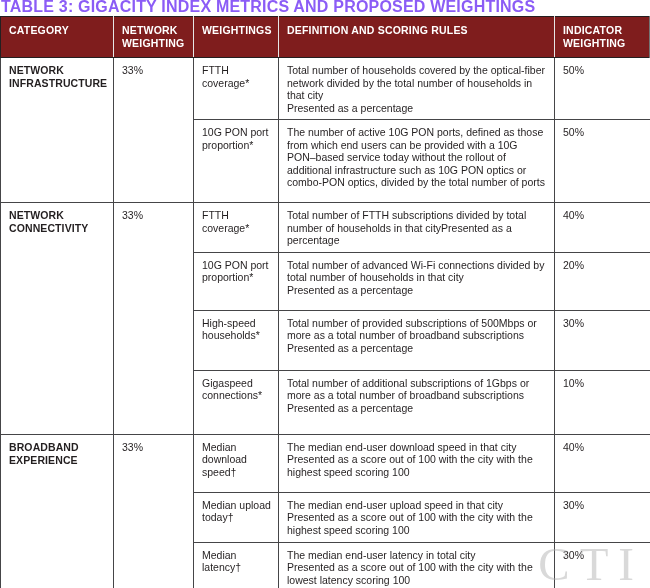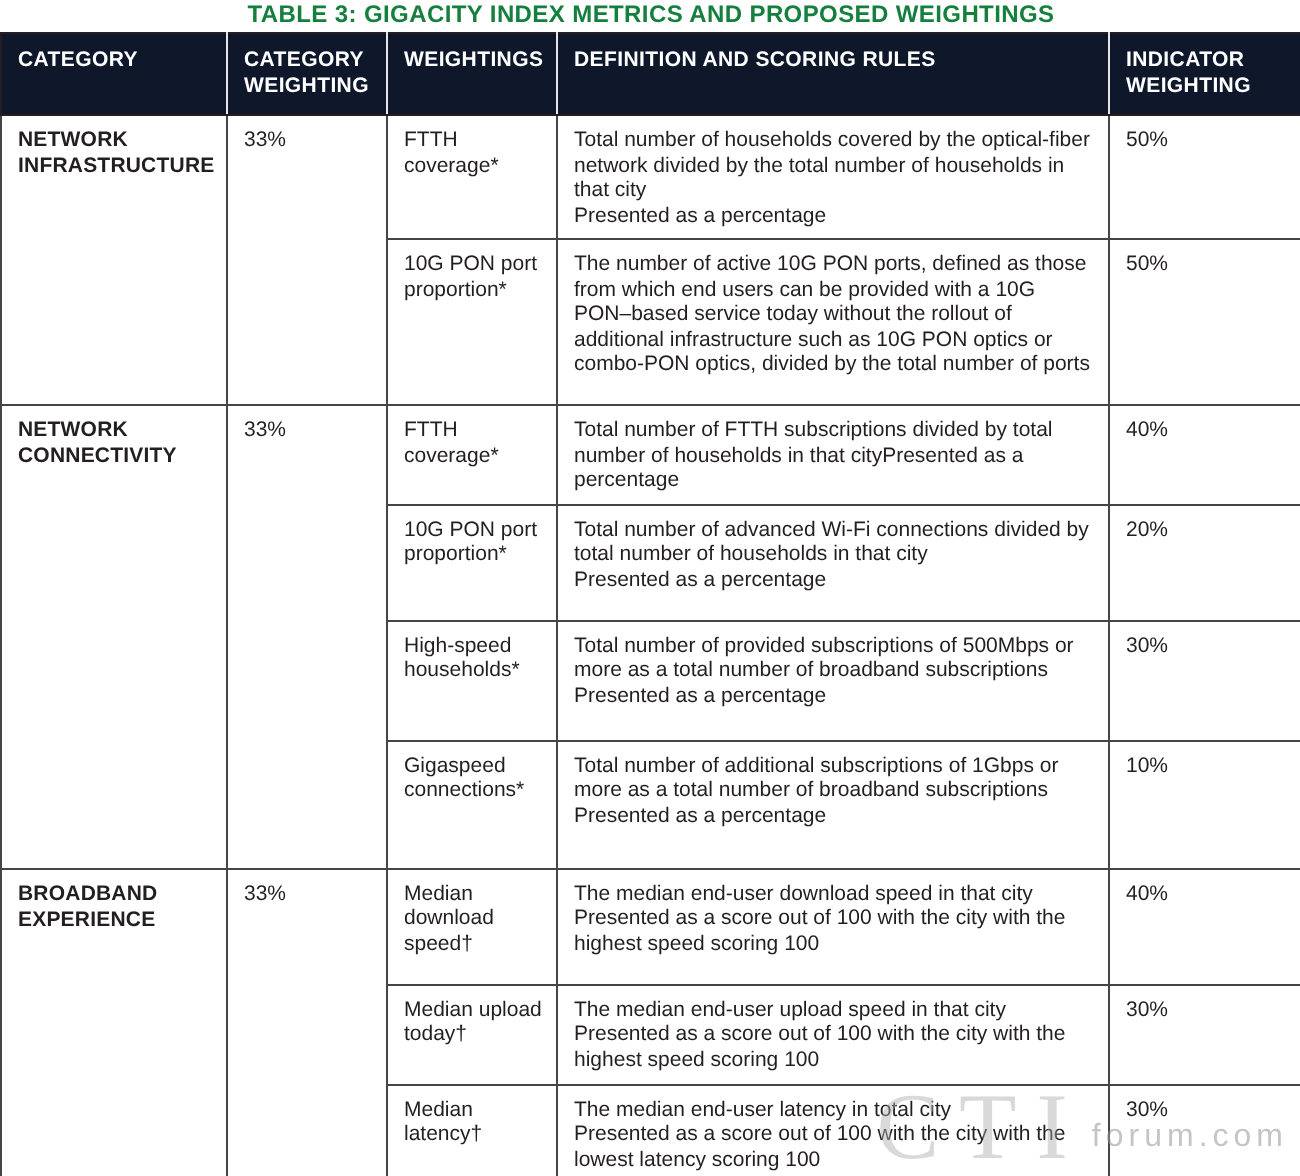--- a/index.html
+++ b/index.html
@@ -7,54 +7,53 @@
   body {
     font-family: "Liberation Sans", sans-serif;
     background: #ffffff;
     color: #231f20;
     position: relative;
     width: 650px;
     height: 588px;
     overflow: hidden;
   }
   .page-title {
-    font-size: 12px;
+    font-size: 16px;
     font-weight: bold;
     letter-spacing: 0.2px;
-    color: #15803d;
+    color: #8b5cf6;
     padding: 1px 0 3px 1px;
     line-height: 12px;
-    text-align: center;
   }
   table.metrics {
     width: 650px;
     border-collapse: collapse;
     table-layout: fixed;
   }
   col.c-category  { width: 113px; }
   col.c-catweight { width: 80px; }
   col.c-indicator { width: 85px; }
   col.c-definition{ width: 276px; }
   col.c-indweight { width: 96px; }
 
   thead th {
-    background: #0f172a;
+    background: #7f1d1d;
     color: #ffffff;
     font-size: 10.5px;
     font-weight: bold;
     text-align: left;
     vertical-align: top;
     padding: 7px 6px 7px 8px;
     line-height: 13px;
     height: 32px;
     border: 1px solid #231f20;
     border-right: 1px solid #e6e6e6;
     letter-spacing: 0.2px;
   }
-  thead th:last-child { border-right: 1px solid #737373; }
+  thead th:last-child { border-right: 3px solid #737373; }
 
   tbody td {
     border: 1px solid #454547;
     vertical-align: top;
     font-size: 10.5px;
     line-height: 12.5px;
     padding: 6px 6px 5px 8px;
     background: transparent;
   }
   td.cat {
@@ -99,21 +98,21 @@
   <colgroup>
     <col class="c-category">
       <col class="c-catweight">
       <col class="c-indicator">
       <col class="c-definition">
       <col class="c-indweight">
   </colgroup>
   <thead>
     <tr>
       <th>CATEGORY</th>
-      <th>CATEGORY WEIGHTING</th>
+      <th>NETWORK WEIGHTING</th>
       <th>WEIGHTINGS</th>
       <th>DEFINITION AND SCORING RULES</th>
       <th>INDICATOR WEIGHTING</th>
     </tr>
   </thead>
   <tbody>
 
     <tr style="height:58px">
       <td class="cat" rowspan="2">NETWORK INFRASTRUCTURE</td>
       <td rowspan="2">33%</td>
@@ -192,14 +191,13 @@
         <p>The median end-user latency in total city</p>
         <p class="pres">Presented as a score out of 100 with the city with the lowest latency scoring 100</p>
       </td>
       <td>30%</td>
     </tr>
   </tbody>
 </table>
 
 <div class="watermark">
   <span class="wm-logo">CTI</span>
-  <span class="wm-text">forum.com</span>
 </div>
 
 </body></html>

